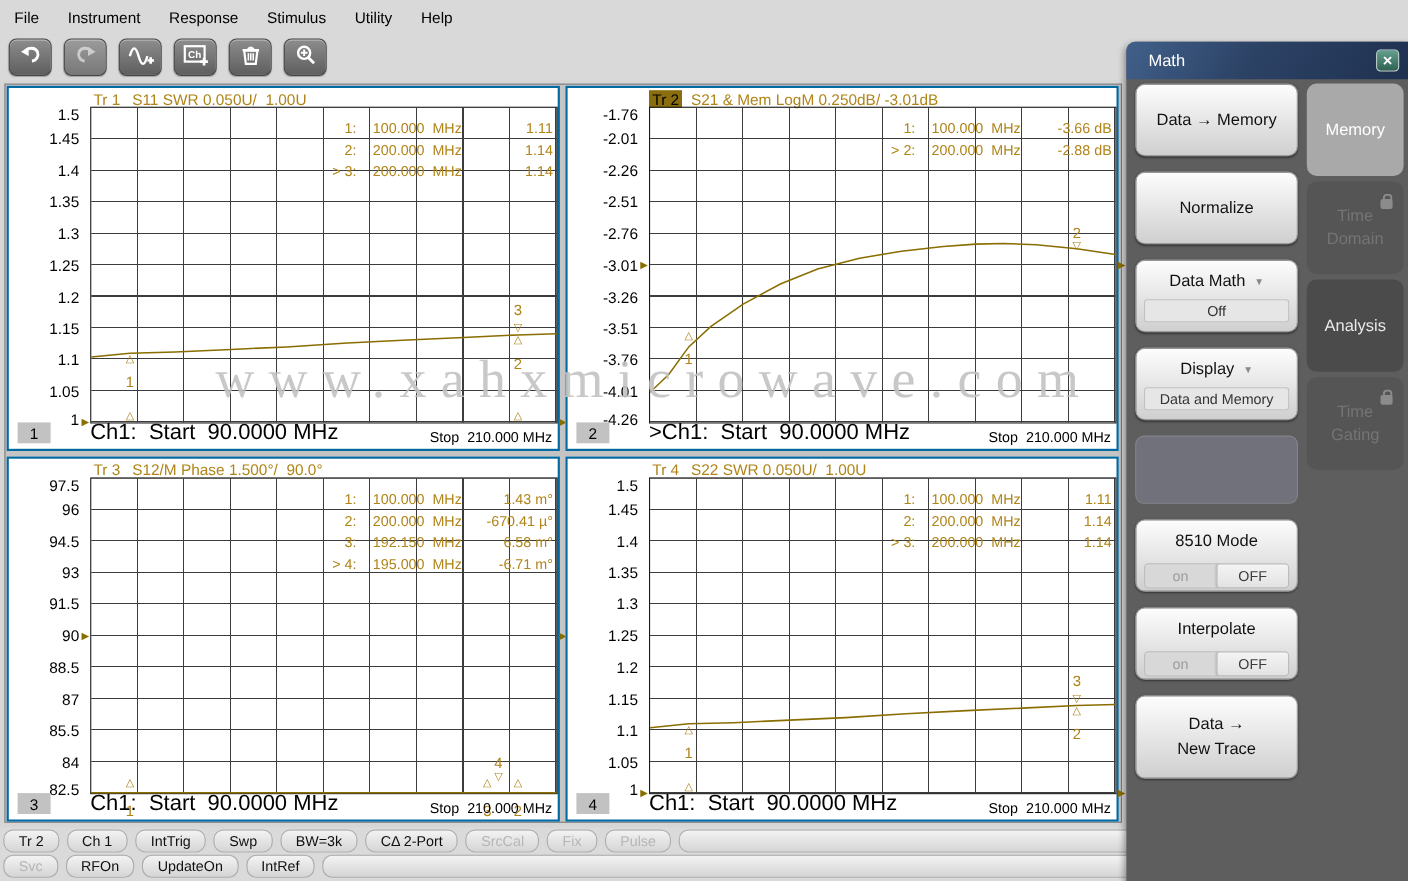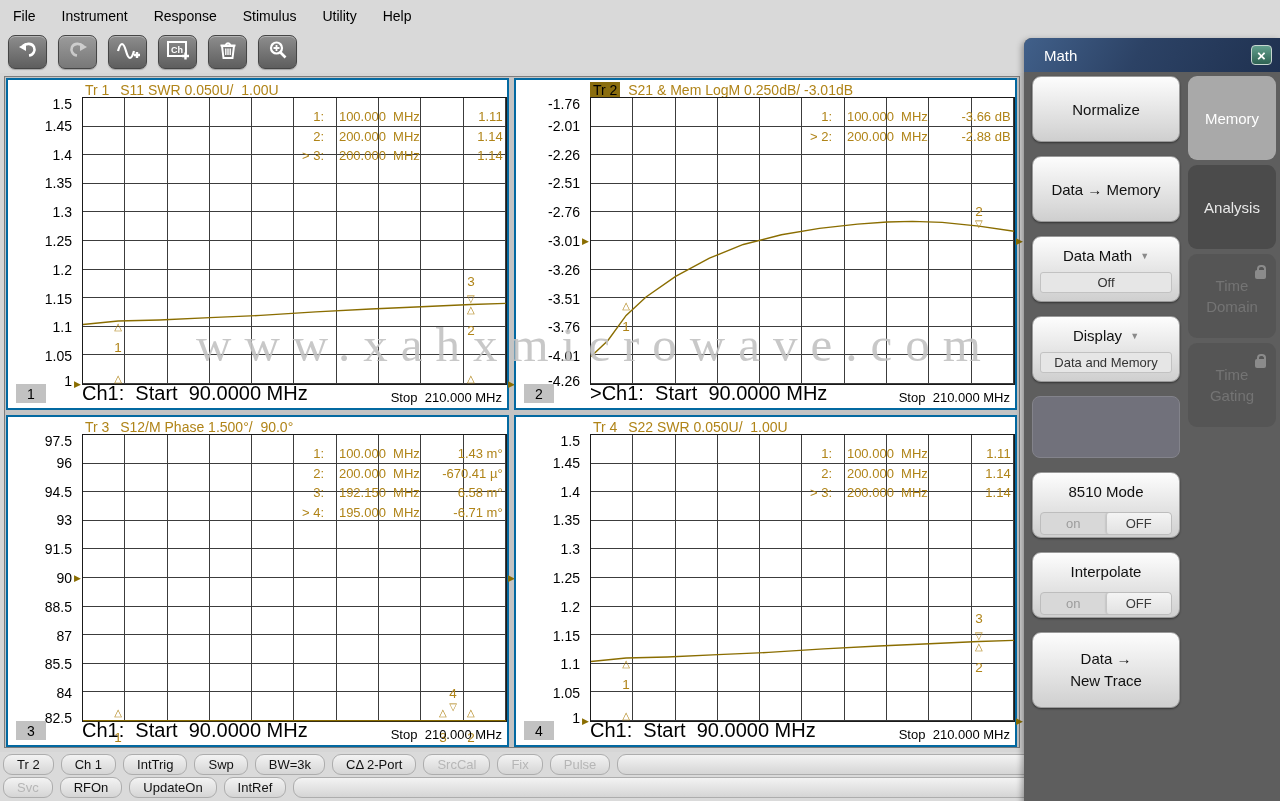--- a/index.html
+++ b/index.html
@@ -320,24 +320,24 @@
 <div class="watermark">www.xahxmicrowave.com</div>
 
 <div class="math-panel">
   <div class="math-titlebar">
     <span class="math-title">Math</span>
     <div class="close-btn">×</div>
   </div>
   <div class="math-body">
     <div class="btn-col">
       <div class="panel-btn simple">
+        <span>Data → Memory</span>
+      </div>
+      <div class="panel-btn simple">
         <span>Normalize</span>
-      </div>
-      <div class="panel-btn simple">
-        <span>Data → Memory</span>
       </div>
       <div class="panel-btn combo">
         <span class="combo-label">
             <span>Data Math</span>
             <span class="drop-arrow">▼</span>
           </span>
         <span class="sub-bar">Off</span>
       </div>
       <div class="panel-btn combo">
         <span class="combo-label">
@@ -363,26 +363,26 @@
       </div>
       <div class="panel-btn two-line">
         <span>Data →</span>
         <span>New Trace</span>
       </div>
     </div>
     <div class="tab-col" id="tabcol">
         <div class="tab active">
           <span>Memory</span>
         </div>
-        <div class="tab normal">
-          <span>Analysis</span>
-        </div>
         <div class="tab locked">
           <span>Time Domain</span>
           <span class="lock-icon"></span>
+        </div>
+        <div class="tab normal">
+          <span>Analysis</span>
         </div>
         <div class="tab locked">
           <span>Time Gating</span>
           <span class="lock-icon"></span>
         </div>
       </div>
   </div>
 </div>
 
 <div class="statusbar">

